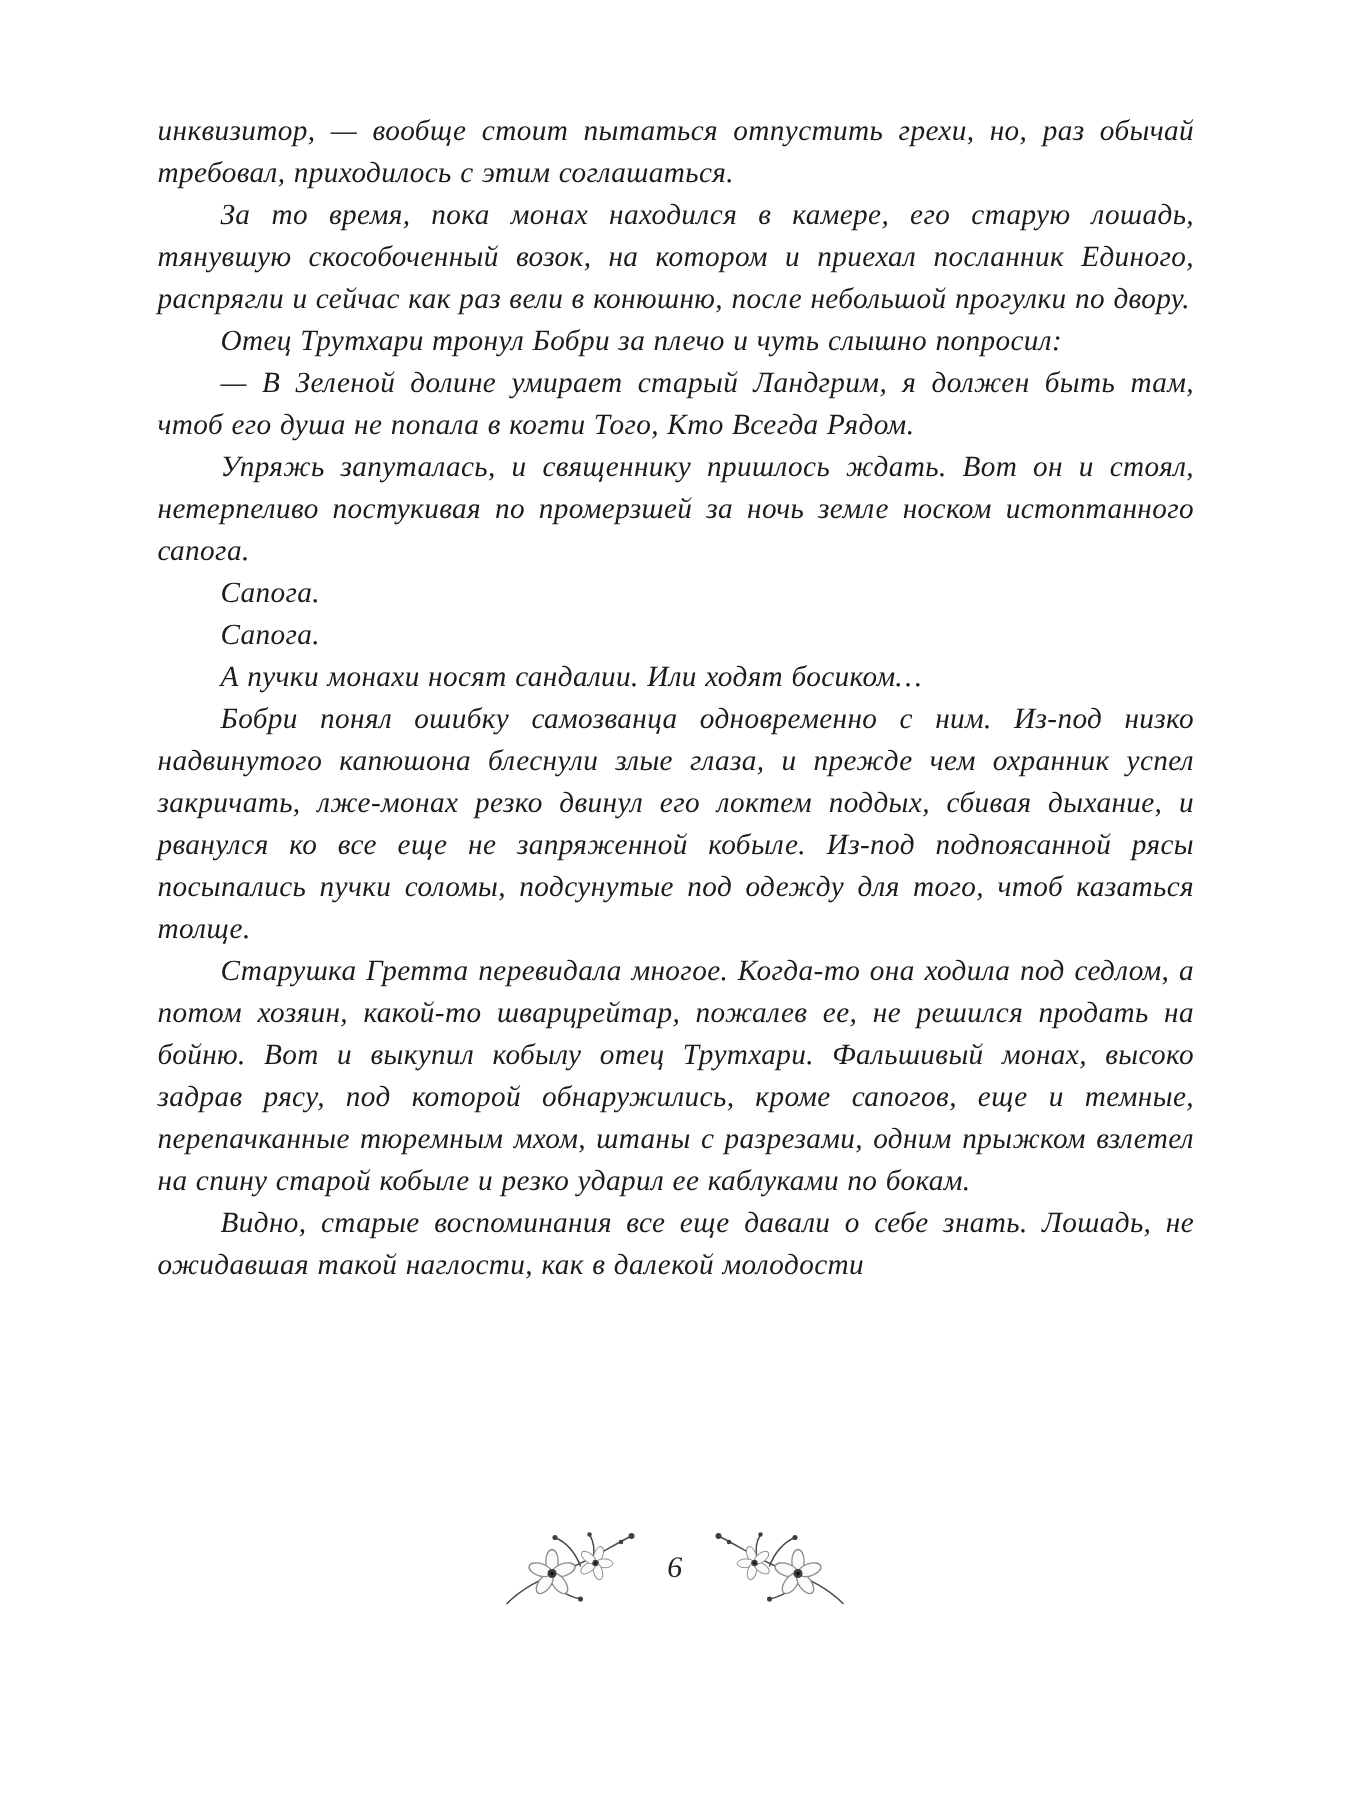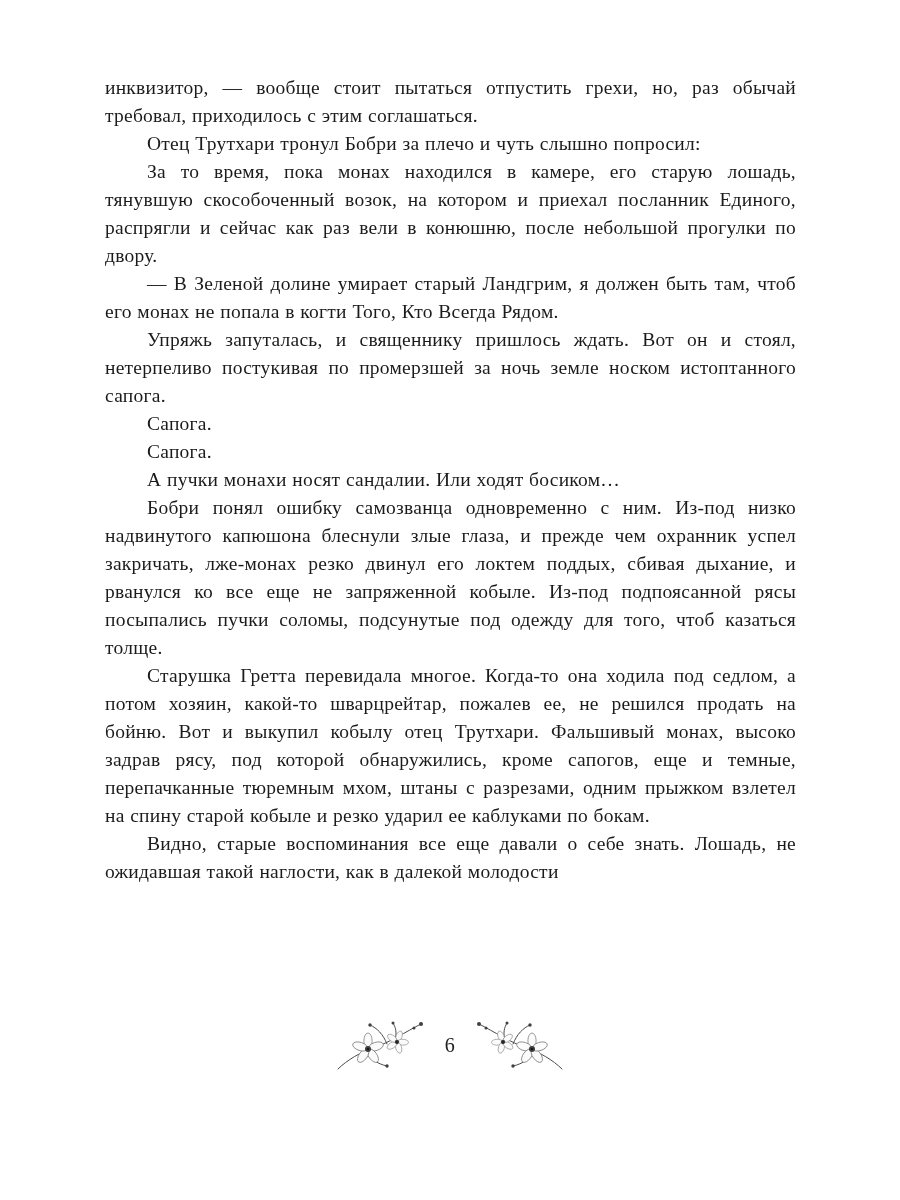--- a/index.html
+++ b/index.html
@@ -14,20 +14,21 @@
     color: #1b1b1b;
     position: relative;
     overflow: hidden;
   }
   .page {
     box-sizing: border-box;
     width: 900px;
     height: 1128px;
     padding: 74px 104px 0 105px;
     position: relative;
+    font-style: italic;
   }
   .text .para {
     margin: 0;
     font-size: 19.5px;
     line-height: 28px;
     text-align: justify;
     letter-spacing: 0.25px;
     word-spacing: 0.5px;
     hyphens: auto;
   }
@@ -74,23 +75,23 @@
       <circle r="3" fill="#3c3c3c"></circle>
       <circle r="1.1" fill="#0e0e0e"></circle>
     </g>
   </defs>
 </svg>
 
 <main class="page">
 
   <section class="text" id="text-container">
       <p class="para">инквизитор, — вообще стоит пытаться отпустить грехи, но, раз обычай требовал, приходилось с этим соглашаться.</p>
+      <p class="para indent">За то время, пока монах находился в камере, его старую лошадь, тянувшую скособоченный возок, на котором и приехал посланник Единого, распрягли и сейчас как раз вели в конюшню, после небольшой прогулки по двору.</p>
       <p class="para indent">Отец Трутхари тронул Бобри за плечо и чуть слышно попросил:</p>
-      <p class="para indent">За то время, пока монах находился в камере, его старую лошадь, тянувшую скособоченный возок, на котором и приехал посланник Единого, распрягли и сейчас как раз вели в конюшню, после небольшой прогулки по двору.</p>
-      <p class="para indent">— В Зеленой долине умирает старый Ландгрим, я должен быть там, чтоб его монах не попала в когти Того, Кто Всегда Рядом.</p>
+      <p class="para indent">— В Зеленой долине умирает старый Ландгрим, я должен быть там, чтоб его душа не попала в когти Того, Кто Всегда Рядом.</p>
       <p class="para indent">Упряжь запуталась, и священнику пришлось ждать. Вот он и стоял, нетерпеливо постукивая по промерзшей за ночь земле носком истоптанного сапога.</p>
       <p class="para indent">Сапога.</p>
       <p class="para indent">Сапога.</p>
       <p class="para indent">А пучки монахи носят сандалии. Или ходят босиком…</p>
       <p class="para indent">Бобри понял ошибку самозванца одновременно с ним. Из-под низко надвинутого капюшона блеснули злые глаза, и прежде чем охранник успел закричать, лже-монах резко двинул его локтем поддых, сбивая дыхание, и рванулся ко все еще не запряженной кобыле. Из-под подпоясанной рясы посыпались пучки соломы, подсунутые под одежду для того, чтоб казаться толще.</p>
       <p class="para indent">Старушка Гретта перевидала многое. Когда-то она ходила под седлом, а потом хозяин, какой-то шварцрейтар, пожалев ее, не решился продать на бойню. Вот и выкупил кобылу отец Трутхари. Фальшивый монах, высоко задрав рясу, под которой обнаружились, кроме сапогов, еще и темные, перепачканные тюремным мхом, штаны с разрезами, одним прыжком взлетел на спину старой кобыле и резко ударил ее каблуками по бокам.</p>
       <p class="para indent">Видно, старые воспоминания все еще давали о себе знать. Лошадь, не ожидавшая такой наглости, как в далекой молодости</p>
     </section>
 
   <div class="footer">

